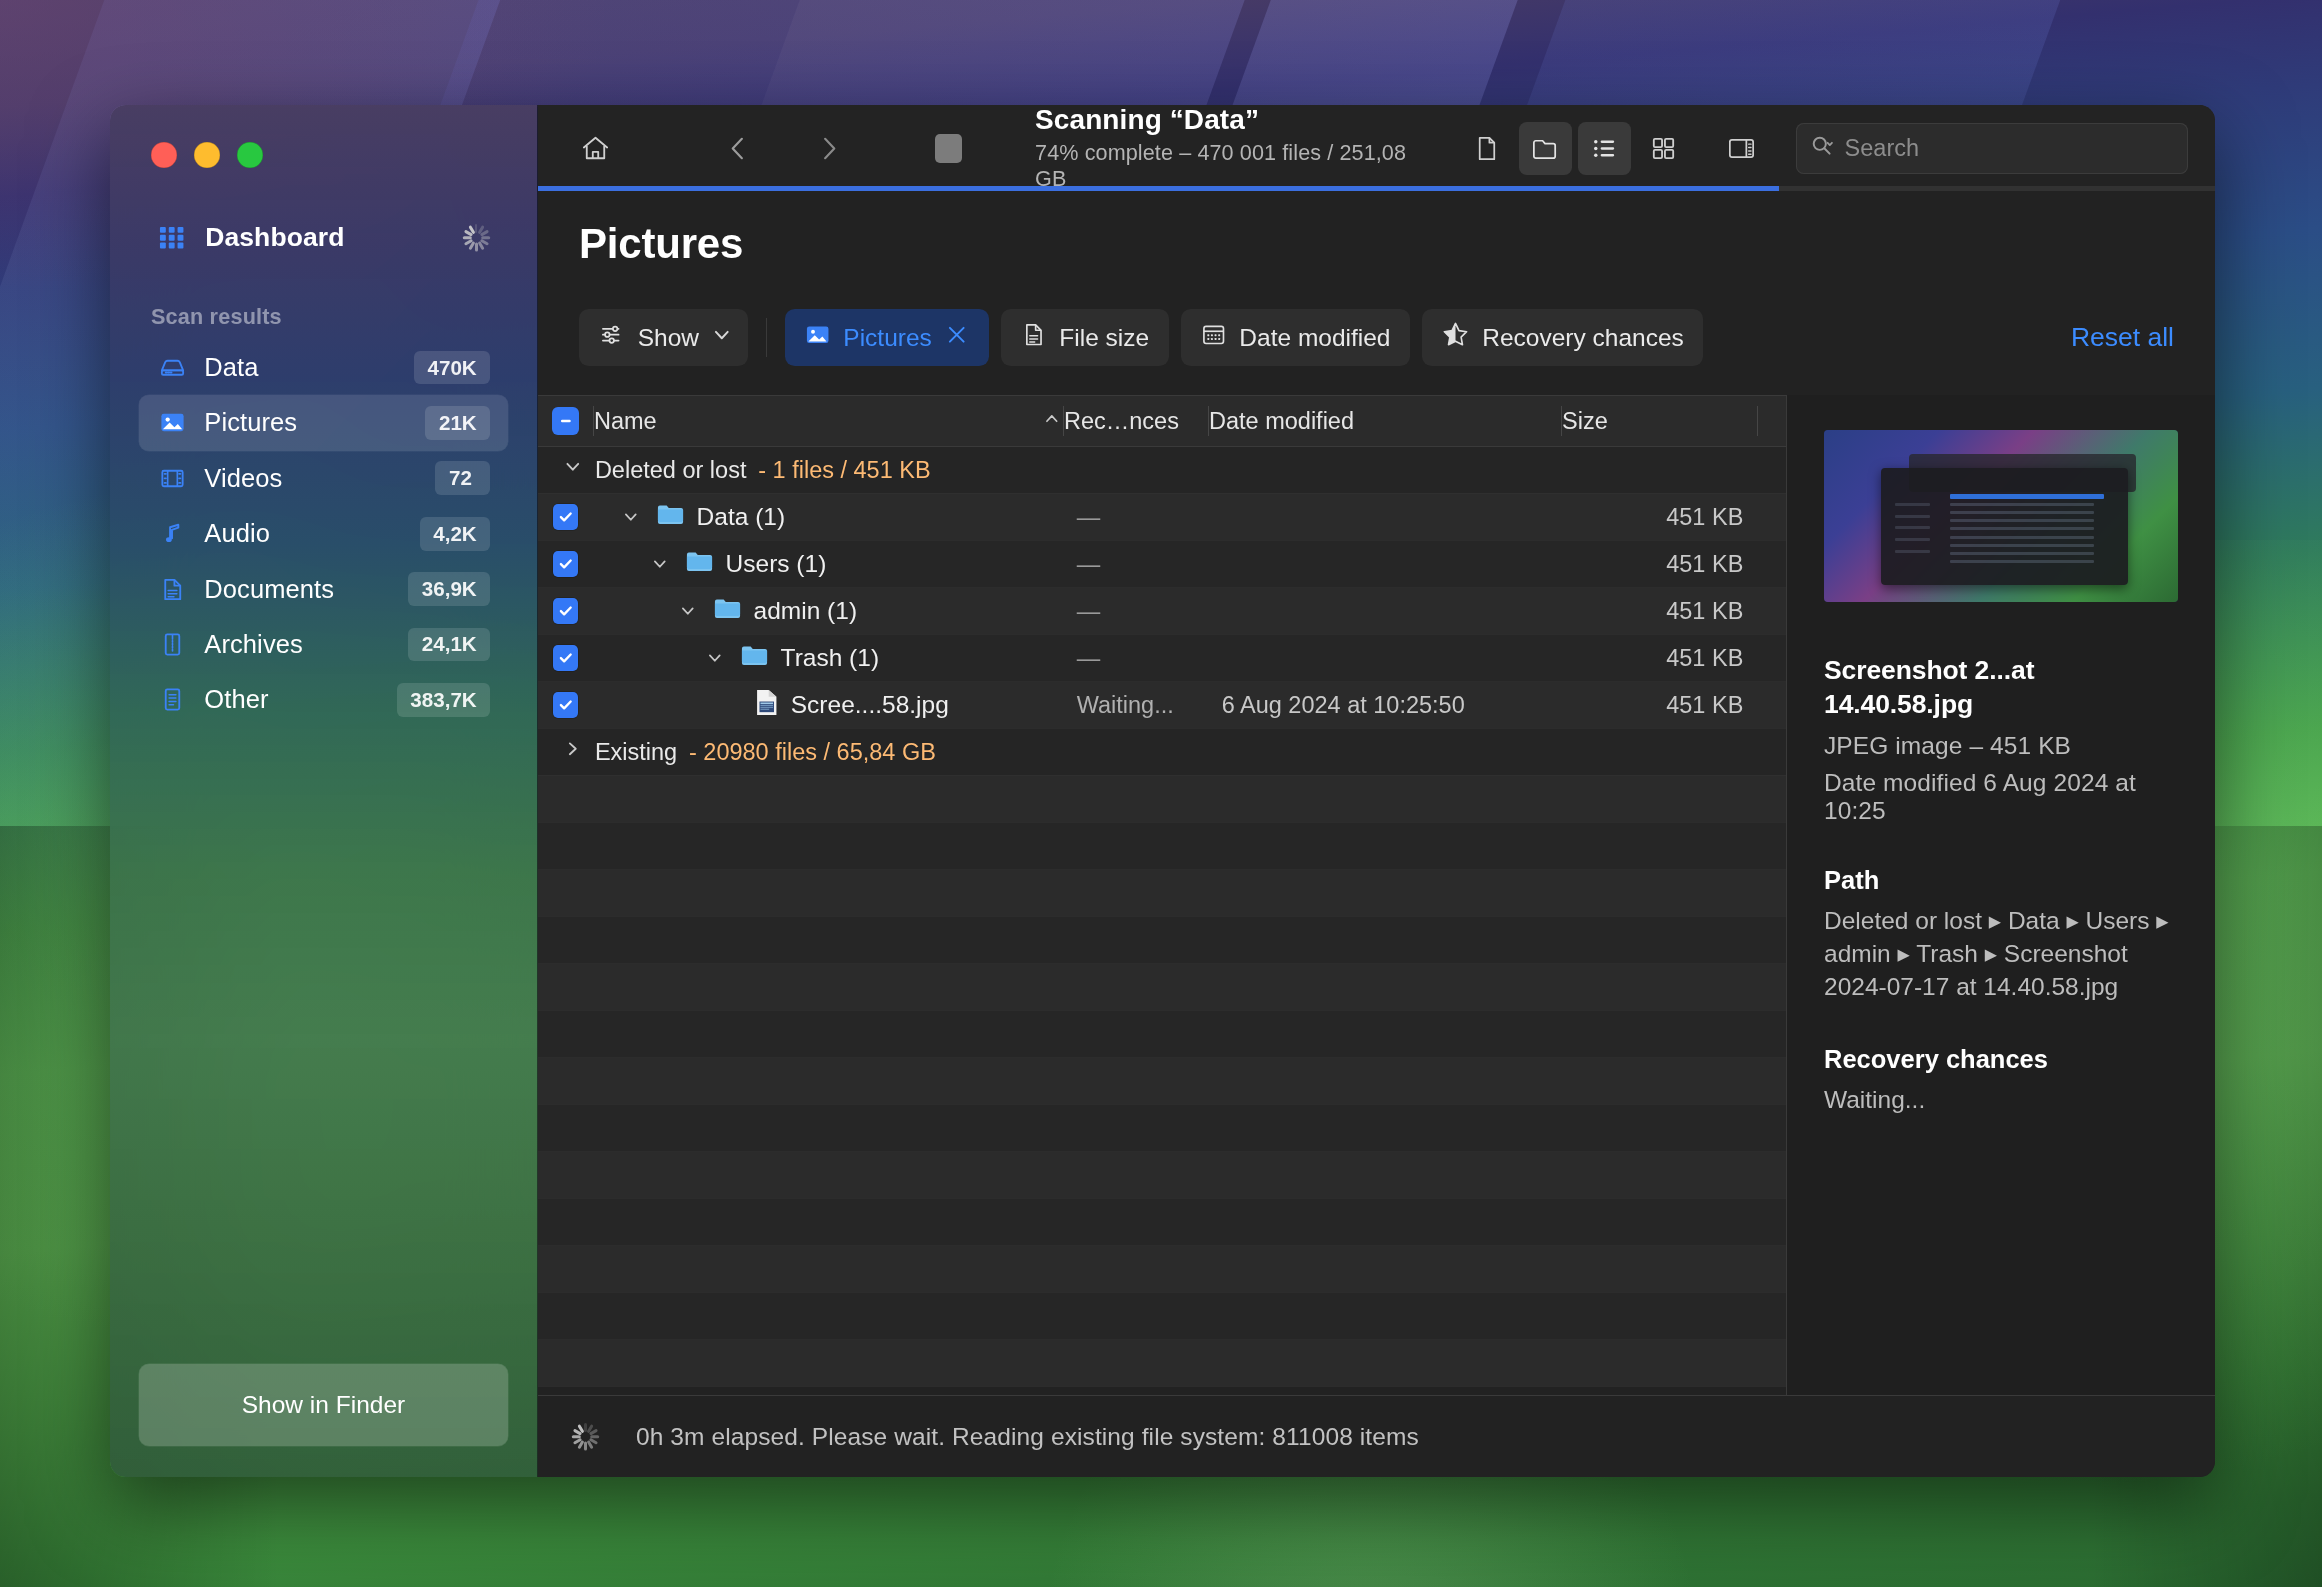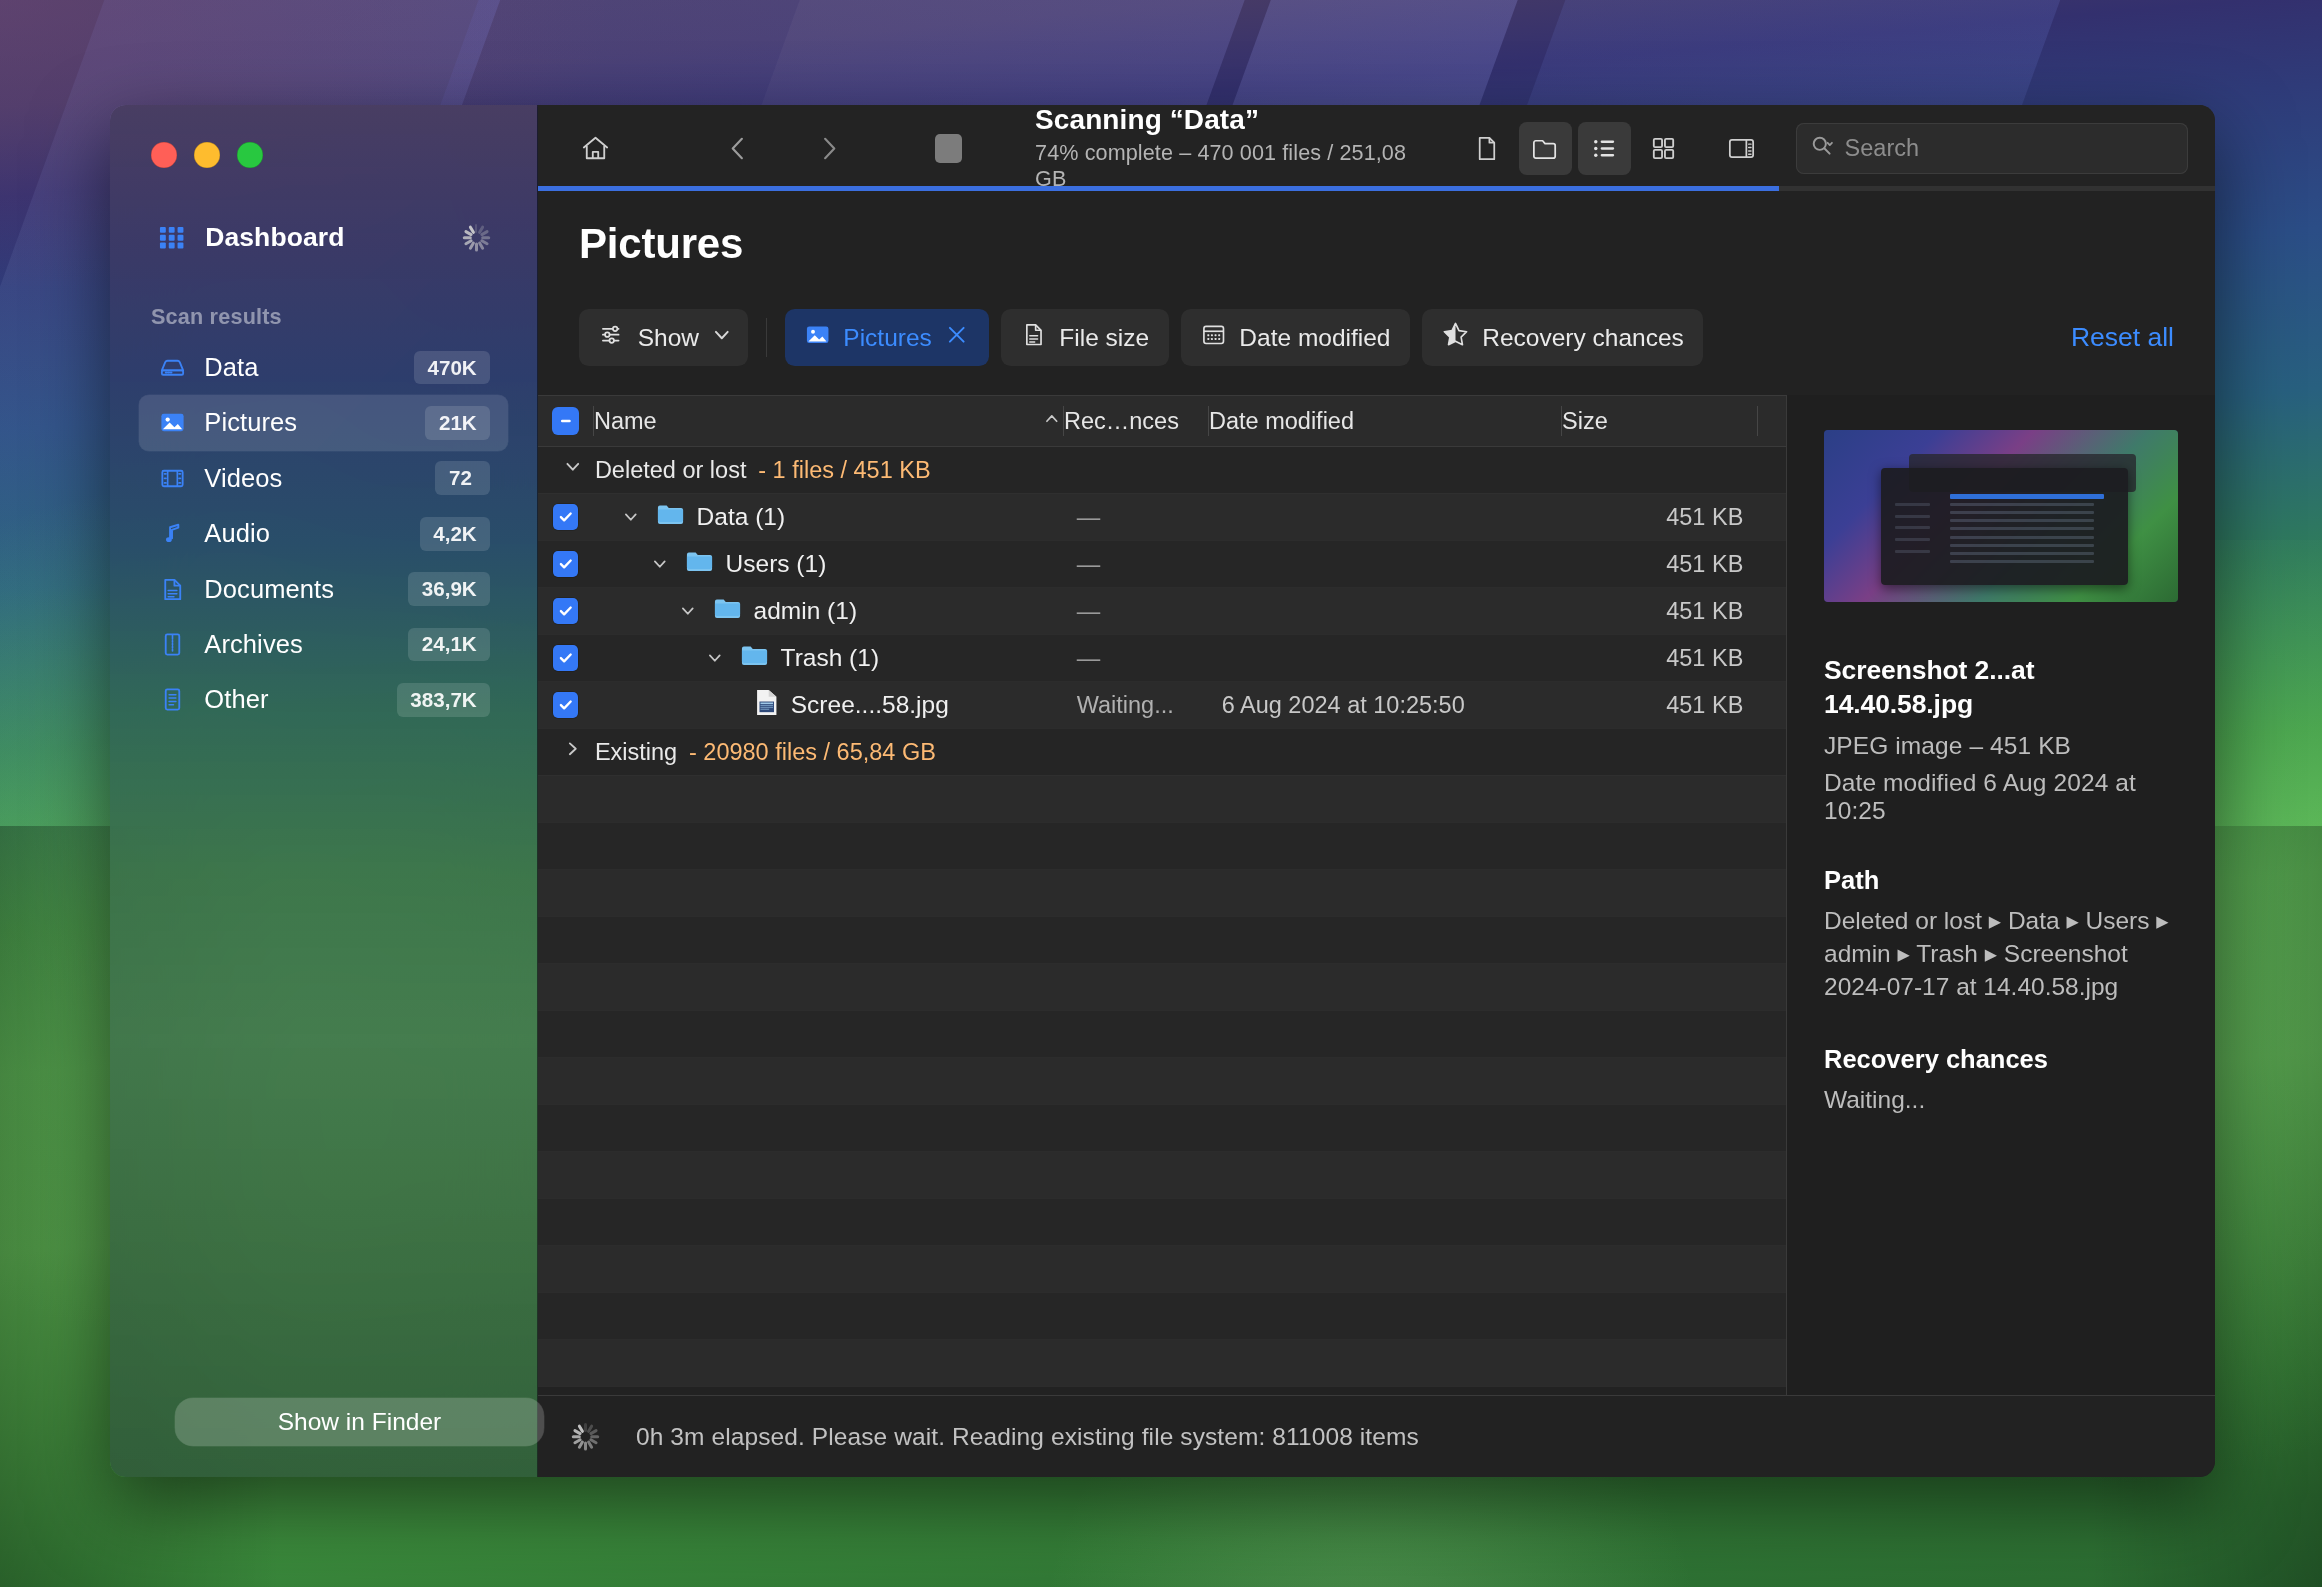--- a/index.html
+++ b/index.html
@@ -96,26 +96,25 @@
   .nav-label { font-weight:500; letter-spacing:0.1px; }
   .nav-badge {
     margin-left:auto; background:rgba(255,255,255,.13);
     color:rgba(255,255,255,.92); font-size:20.6px; font-weight:700;
     padding:4.9px 13.7px; border-radius:6px; min-width:55px; 
   }
   .nav-ico { width:31px; height:31px; display:flex; align-items:center; justify-content:center; flex:0 0 31px; }
 
   .sidebar-footer { margin-top:auto; padding:0 29px 31px 29px; }
   .finder-btn {
-    width:100%; padding:10px 0; border-radius:18px;
+    width:100%; padding:27px 0; border-radius:10px;
     background:rgba(255,255,255,.20); border:none;
     color:#fff; font-size:24.5px; font-weight:500; cursor:default;
     font-family:"Liberation Sans", sans-serif;
     box-shadow:0 0 0 0.5px rgba(255,255,255,.12);
-    margin-left:36px;
   }
 
   
   #main { flex:1; background:#222222; display:flex; flex-direction:column; min-width:0; }
 
   
   .toolbar {
     height:86px; flex:0 0 86px; display:flex; align-items:center;
     padding:0 27.4px 0 33px; background:#232323; position:relative;gap:40px;
   }

